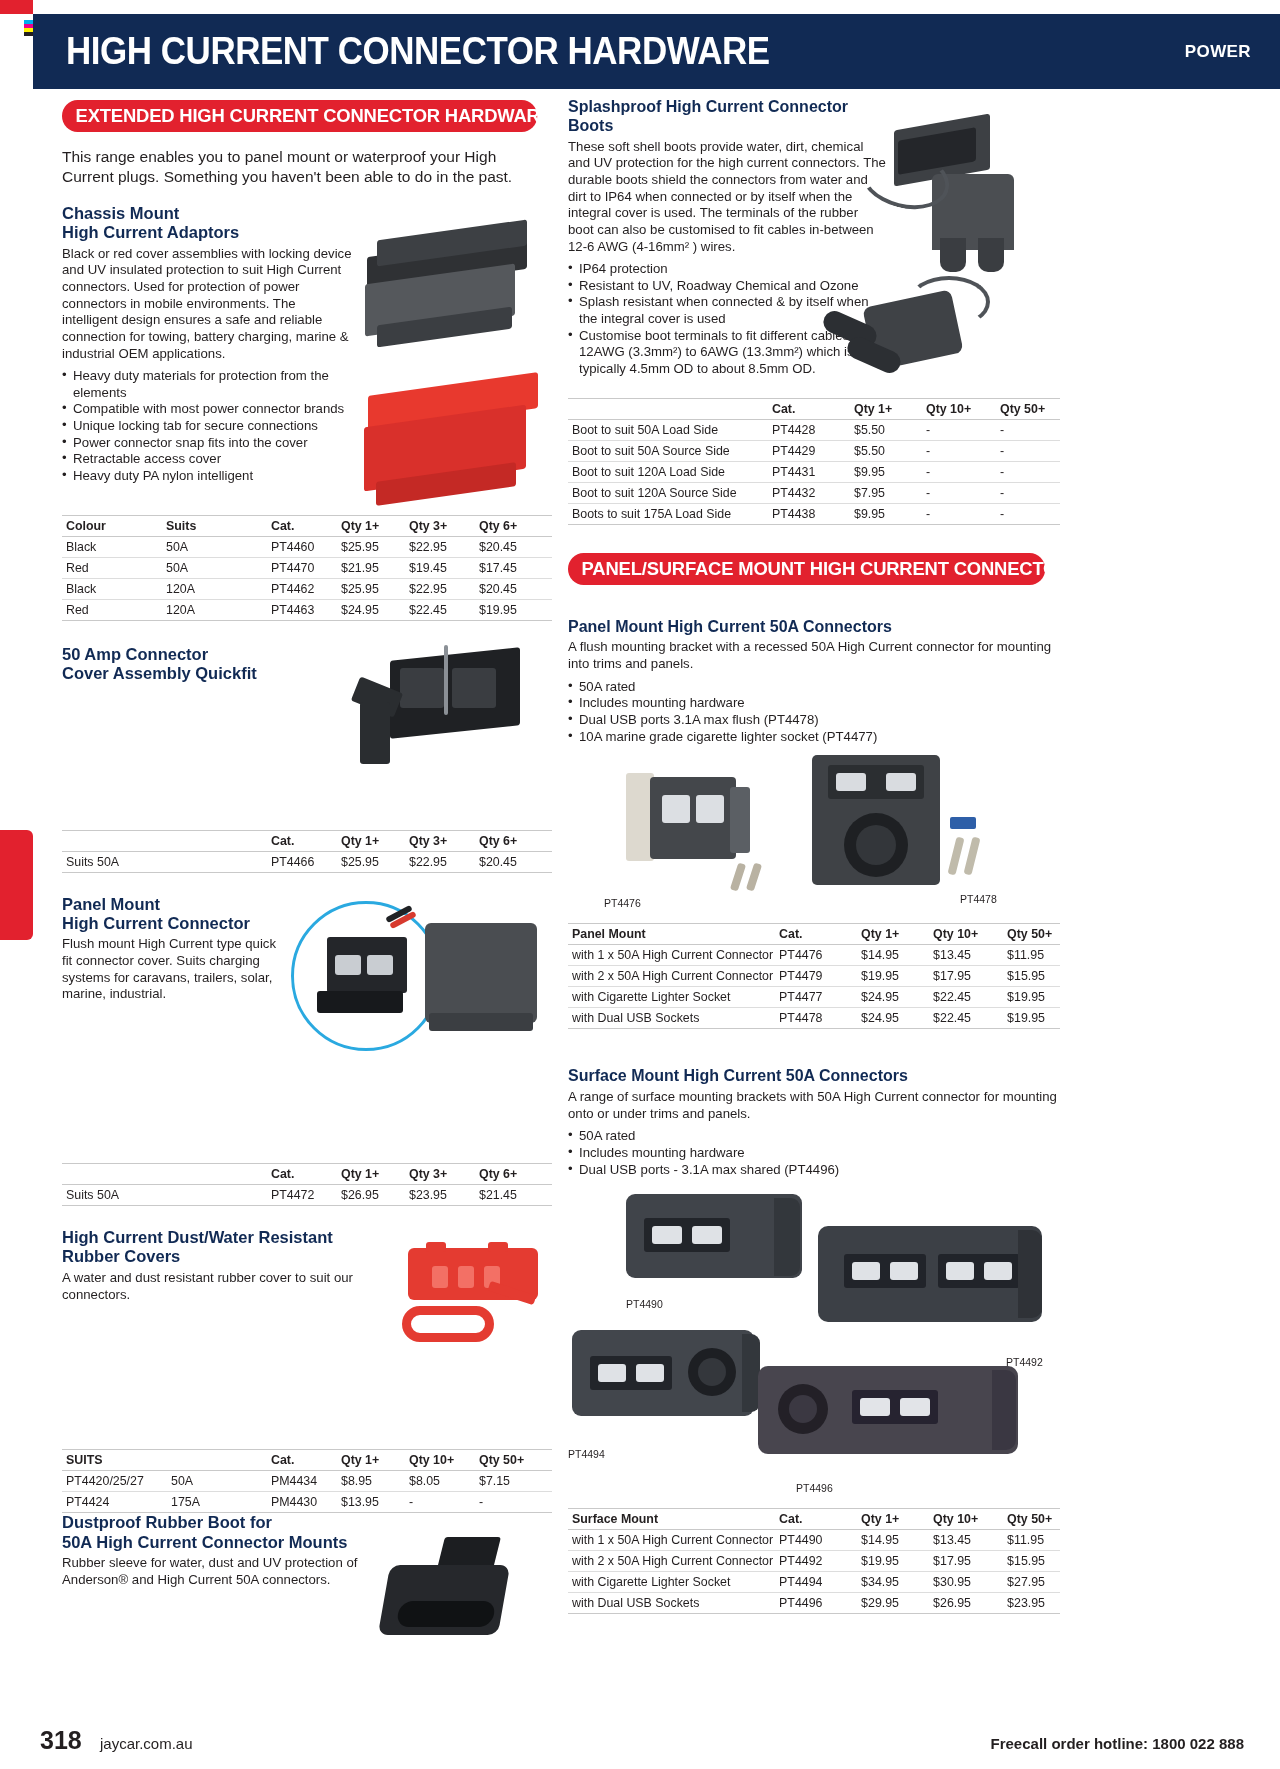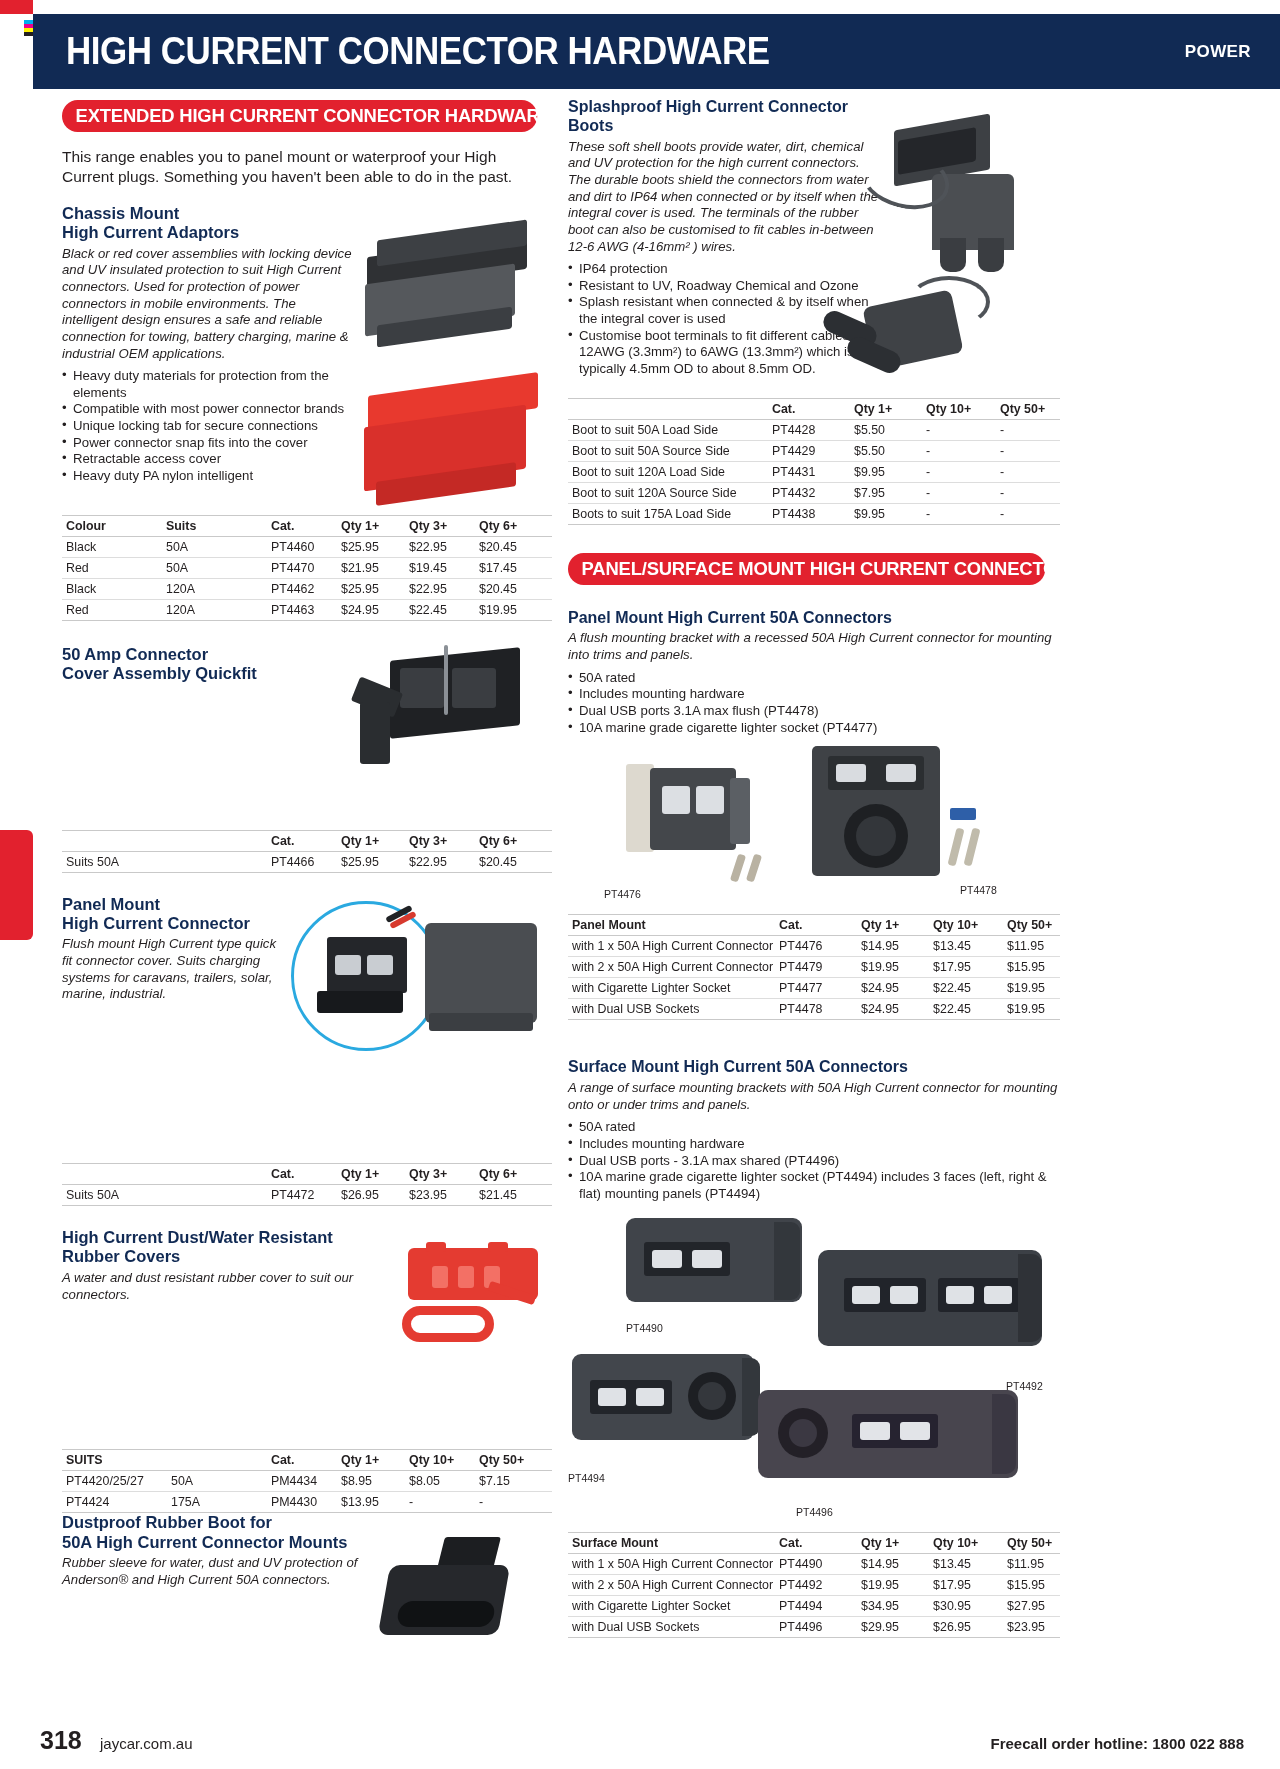--- a/index.html
+++ b/index.html
@@ -68,21 +68,21 @@
   .intro {
     margin-top: 15px;
     font-size: 15.5px; line-height: 1.32; color: #231f20;
   }
 
   h3.prod {
     color: #112a54; font-size: 16.5px; font-weight: bold;
     line-height: 1.18;
   }
   h3.prod.r { font-size: 16px; }
-  .body-txt { font-size: 13.2px; line-height: 1.26; margin-top: 3px; font-style: italic; }
+  .body-txt { font-size: 13.2px; line-height: 1.26; margin-top: 3px; }
   ul.feat { list-style: none; margin-top: 6px; font-size: 13.2px; line-height: 1.26; }
   ul.feat li { position: relative; padding-left: 11px; }
   ul.feat li:before { content: "\2022"; position: absolute; left: 0; top: -1px; }
 
   
   table.price {
     width: 100%; border-collapse: collapse;
     font-size: 12.4px;
   }
   table.price th {
@@ -451,21 +451,21 @@
             <td>-</td>
             <td>-</td>
           </tr>
         </tbody>
       </table>
     </div>
   </div>
 
   <div class="banner" style="margin-top:28px;">PANEL/SURFACE MOUNT HIGH CURRENT CONNECTORS</div>
 
-  <div style="position:relative; margin-top:24px;">
+  <div style="position:relative; margin-top:33px;">
     <h3 class="prod r">Panel Mount High Current 50A Connectors</h3>
     <p class="body-txt">A flush mounting bracket with a recessed 50A High Current connector for mounting into trims and panels.</p>
     <ul class="feat">
       <li>50A rated</li>
       <li>Includes mounting hardware</li>
       <li>Dual USB ports 3.1A max flush (PT4478)</li>
       <li>10A marine grade cigarette lighter socket (PT4477)</li>
     </ul>
 
     <div style="position:relative; height:172px; margin-top:6px;">
@@ -538,21 +538,20 @@
     </table>
   </div>
 
   <div style="position:relative; margin-top:38px;">
     <h3 class="prod r">Surface Mount High Current 50A Connectors</h3>
     <p class="body-txt">A range of surface mounting brackets with 50A High Current connector for mounting onto or under trims and panels.</p>
     <ul class="feat">
       <li>50A rated</li>
       <li>Includes mounting hardware</li>
       <li>Dual USB ports - 3.1A max shared (PT4496)</li>
-      <li>10A marine grade cigarette lighter socket (PT4494) includes 3 faces (left, right &amp; flat) mounting panels (PT4494)</li>
     </ul>
 
     <div style="position:relative; height:322px; margin-top:8px;">
 
       <div class="photo" style="left:58px; top:2px; width:190px; height:106px;">
         <div class="ph-body" style="left:0px; top:6px; width:176px; height:84px; background:#40444a; border-radius:9px;"></div>
         <div class="ph-body" style="left:18px; top:30px; width:86px; height:34px; background:#22252a; border-radius:3px;"></div>
         <div class="ph-body" style="left:26px; top:38px; width:30px; height:18px; background:#dfe2e6;"></div>
         <div class="ph-body" style="left:66px; top:38px; width:30px; height:18px; background:#dfe2e6;"></div>
         <div class="ph-body" style="left:148px; top:10px; width:26px; height:78px; background:#33373c; border-radius:0 9px 9px 0;"></div>

